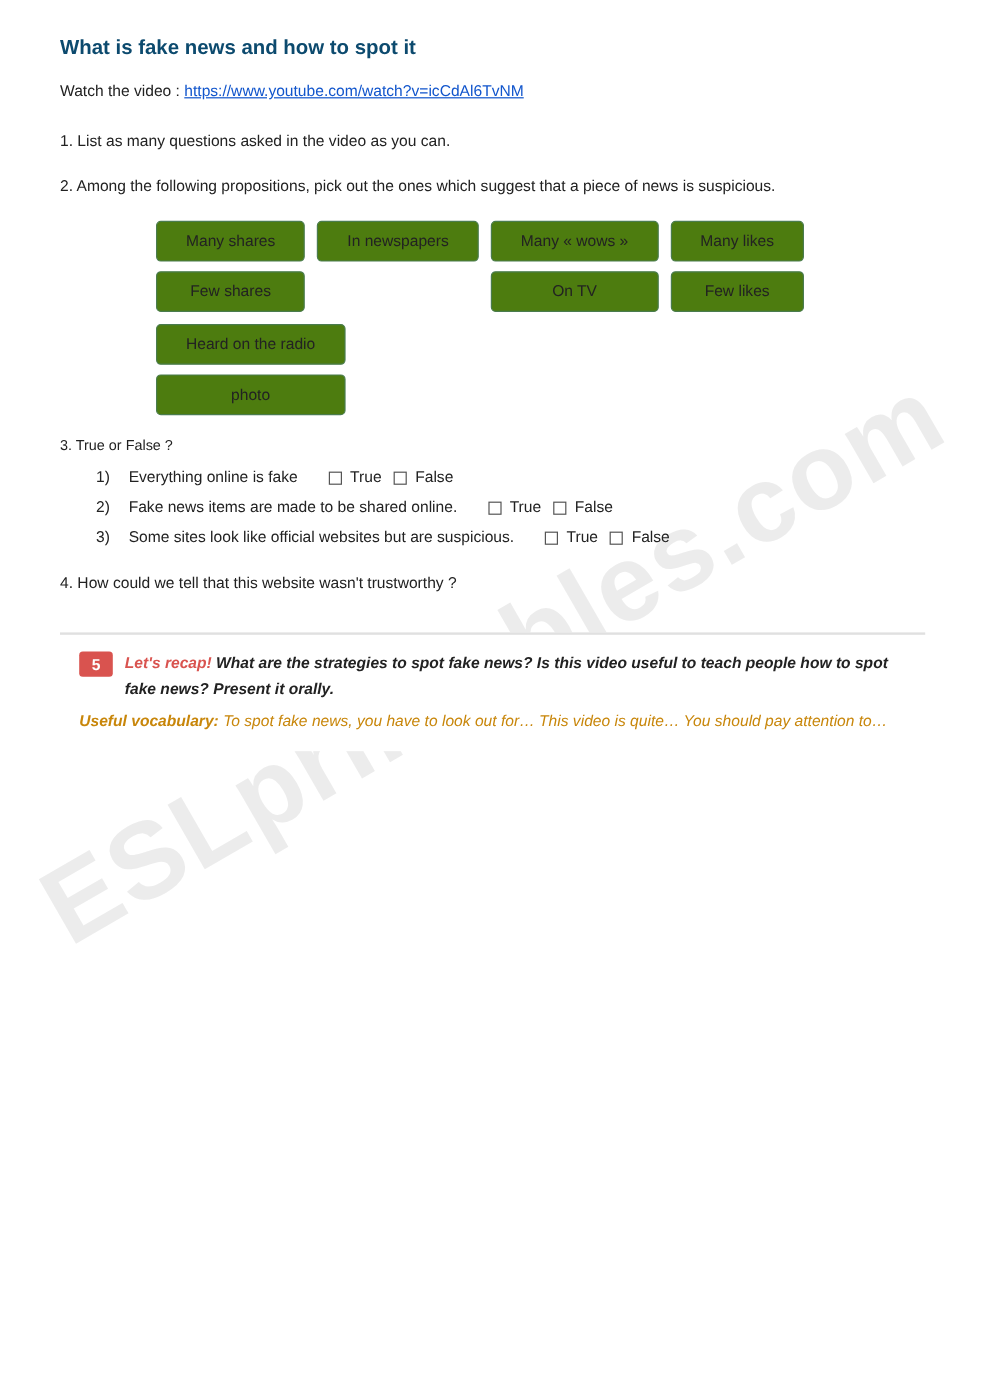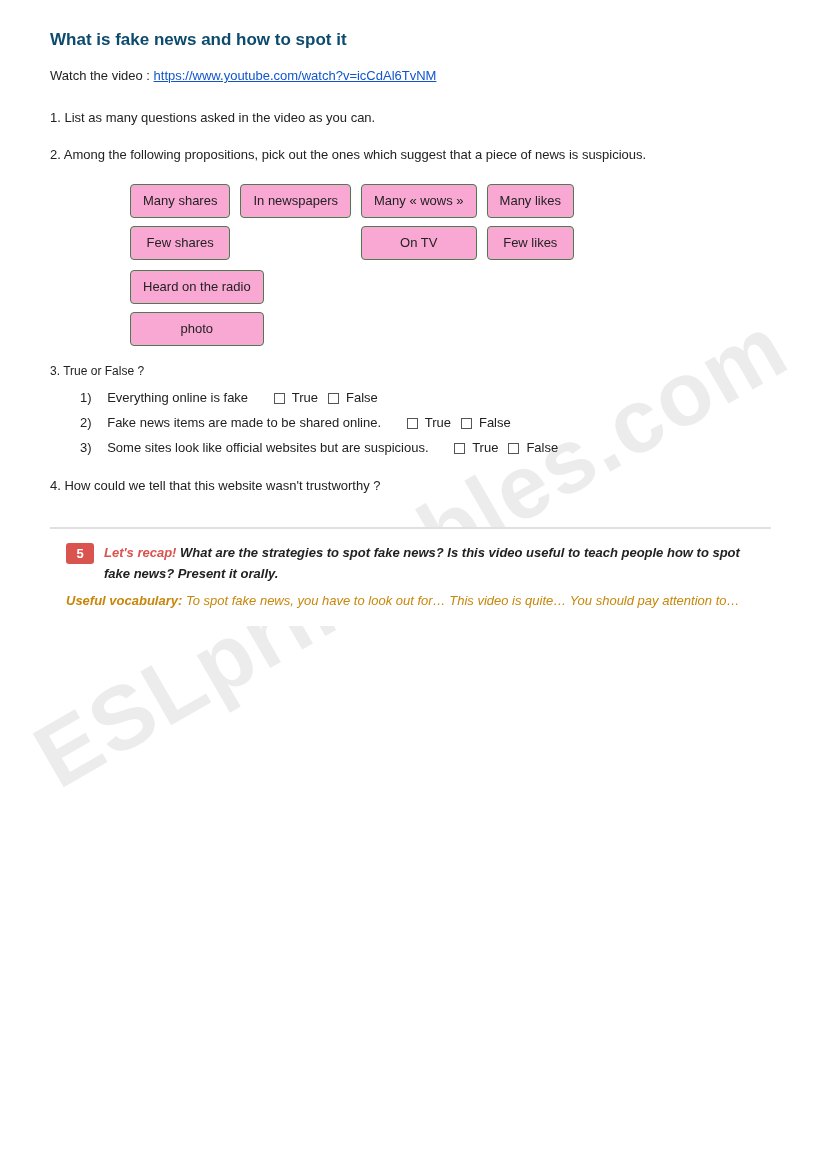--- a/index.html
+++ b/index.html
@@ -34,27 +34,27 @@
       display: flex;
       flex-wrap: wrap;
       gap: 10px;
       margin: 18px 0 18px 80px;
       width: 580px;
       align-items: flex-start;
     }
     .tag-box {
       border: 1.5px solid #4a7c4e;
       border-radius: 4px;
-      padding: 7px 12px;
+      padding: 7px 24px;
       font-size: 13px;
       text-align: center;
       min-width: 80px;
       line-height: 1.4;
       color: #222;
-      background: #f9a8d4;
+      background: #4d7c0f;
     }
     
     .true-false-section {
       margin: 10px 0 10px 0;
     }
     .true-false-section .tf-label {
       font-size: 12px;
       margin-bottom: 8px;
     }
     .tf-items {

